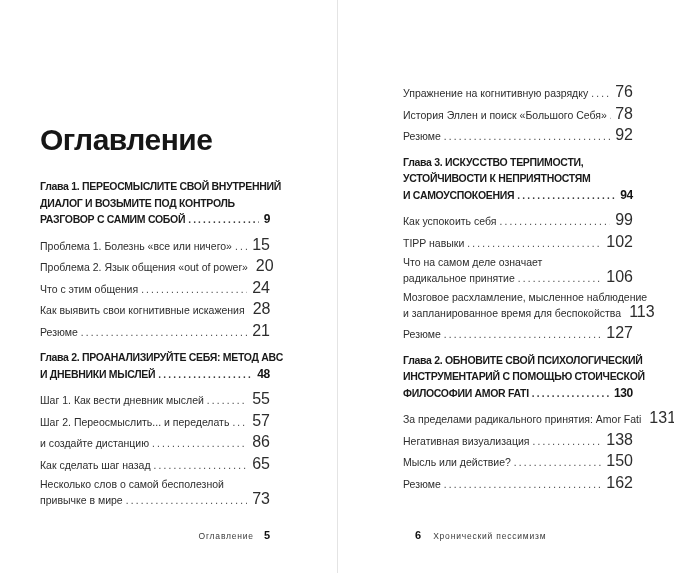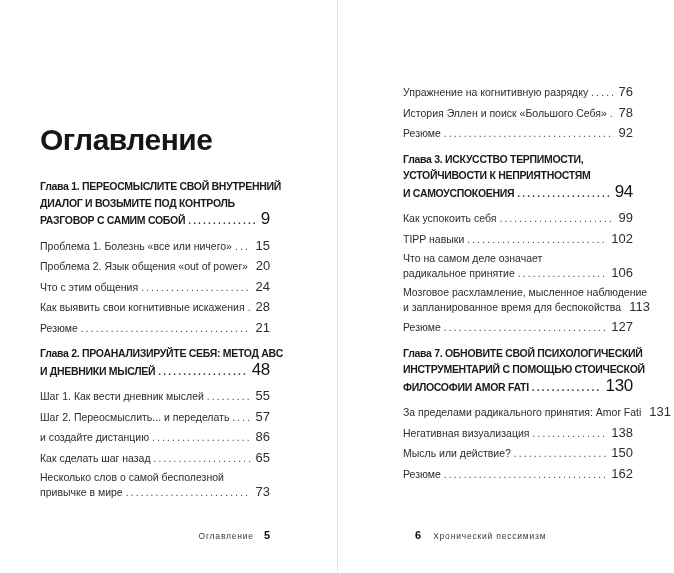--- a/index.html
+++ b/index.html
@@ -43,22 +43,22 @@
   .row { display:flex; align-items:baseline; }
   .lbl { white-space:nowrap; flex:0 0 auto; }
   .dots {
     flex:1 1 auto; overflow:hidden; white-space:nowrap;
     margin:0 3px; color:#3d3d3d;
   }
   .dots::after {
     content:"...................................................................";
     letter-spacing:2.2px; font-size:10px;
   }
-  .pg { flex:0 0 auto; font-size:13px; padding-left:2px; }
-  .chapter .pg { font-weight:normal; font-size:17px; color:#141414; }
+  .pg { flex:0 0 auto; font-size:16px; padding-left:2px; }
+  .chapter .pg { font-weight:bold; font-size:12px; color:#141414; }
 
   .footer {
     position:absolute; top:506px;
     font-size:8.5px; letter-spacing:0.8px; color:#3a3a3a;
     white-space:nowrap;
   }
   .left  .footer { right:0; }
   .right .footer { left:12px; }
   .footer .num {
     font-size:11px; font-weight:bold; letter-spacing:0; color:#111111;
@@ -258,21 +258,21 @@
 
     <div class="entry">
       <div class="row">
         <span class="lbl">Резюме</span>
         <span class="dots"></span>
         <span class="pg">127</span>
       </div>
     </div>
 
     <div class="chapter">
-      <div class="pre">Глава 7. ОБНОВИТЕ СВОЙ ПСИХОЛОГИЧЕСКИЙ</div>
+      <div class="pre">Глава 2. ОБНОВИТЕ СВОЙ ПСИХОЛОГИЧЕСКИЙ</div>
       <div class="pre">ИНСТРУМЕНТАРИЙ С ПОМОЩЬЮ СТОИЧЕСКОЙ</div>
       <div class="row">
         <span class="lbl">ФИЛОСОФИИ AMOR FATI</span>
         <span class="dots"></span>
         <span class="pg">130</span>
       </div>
     </div>
 
     <div class="entry">
       <div class="row">

